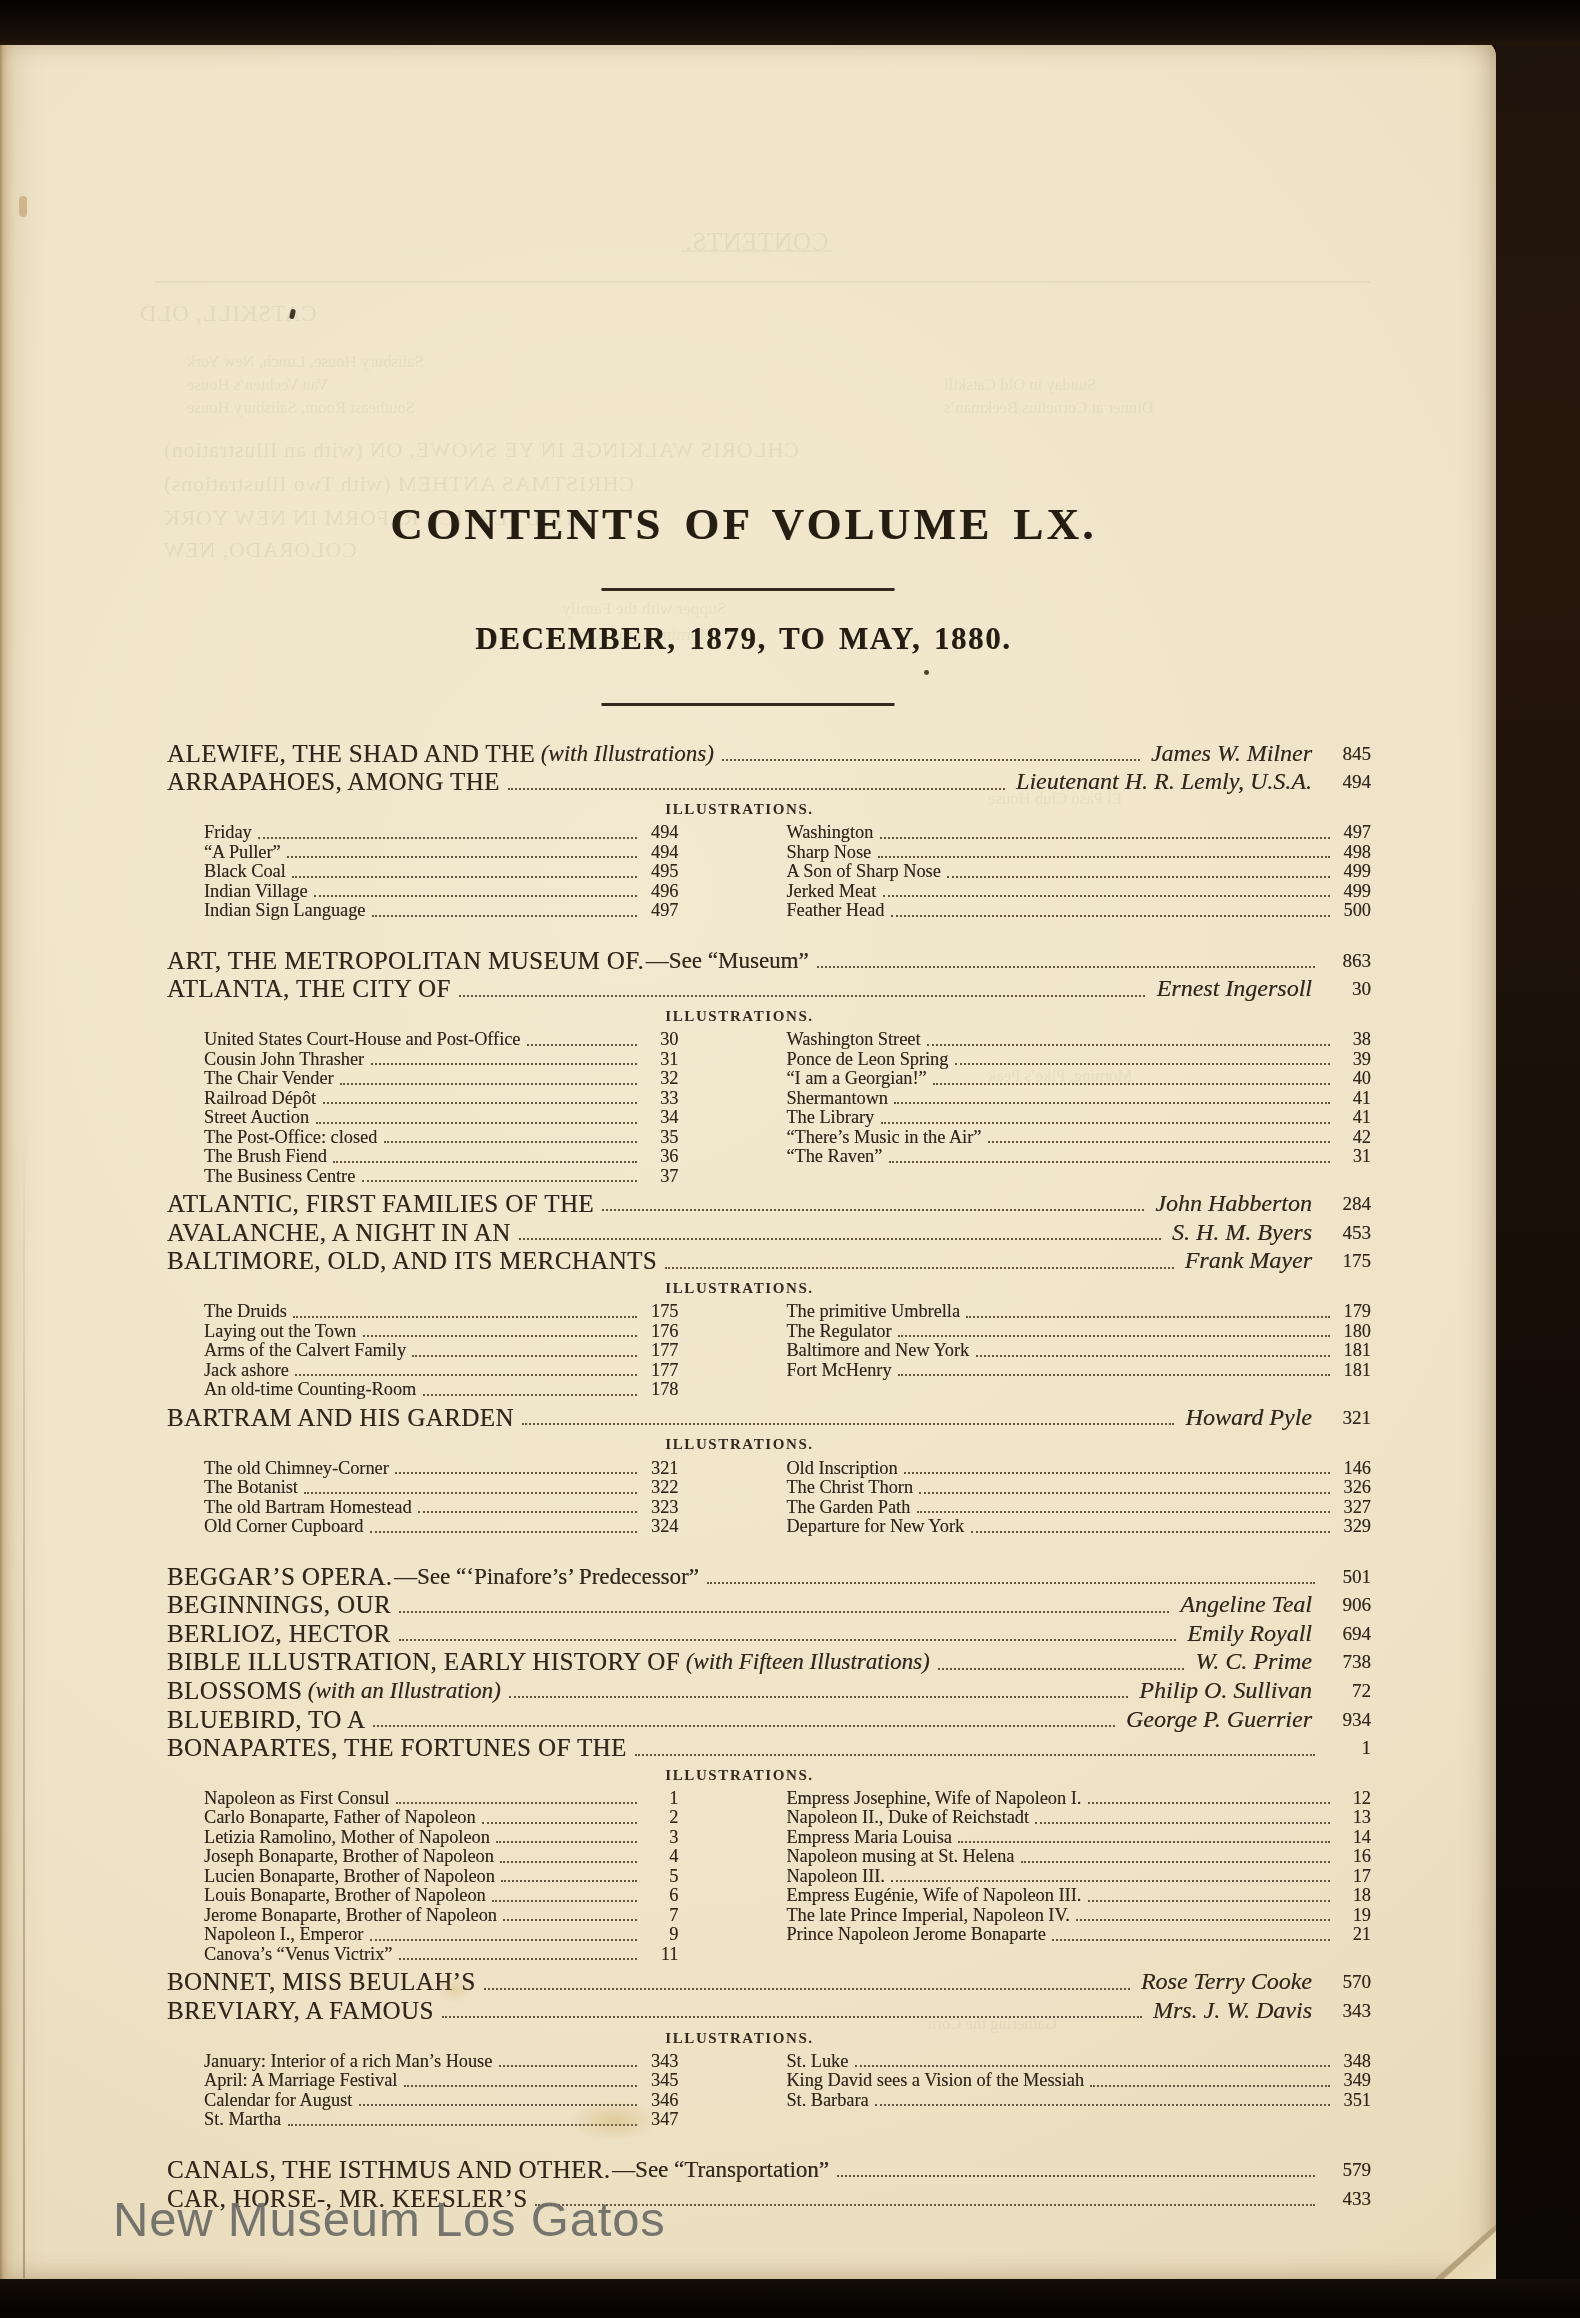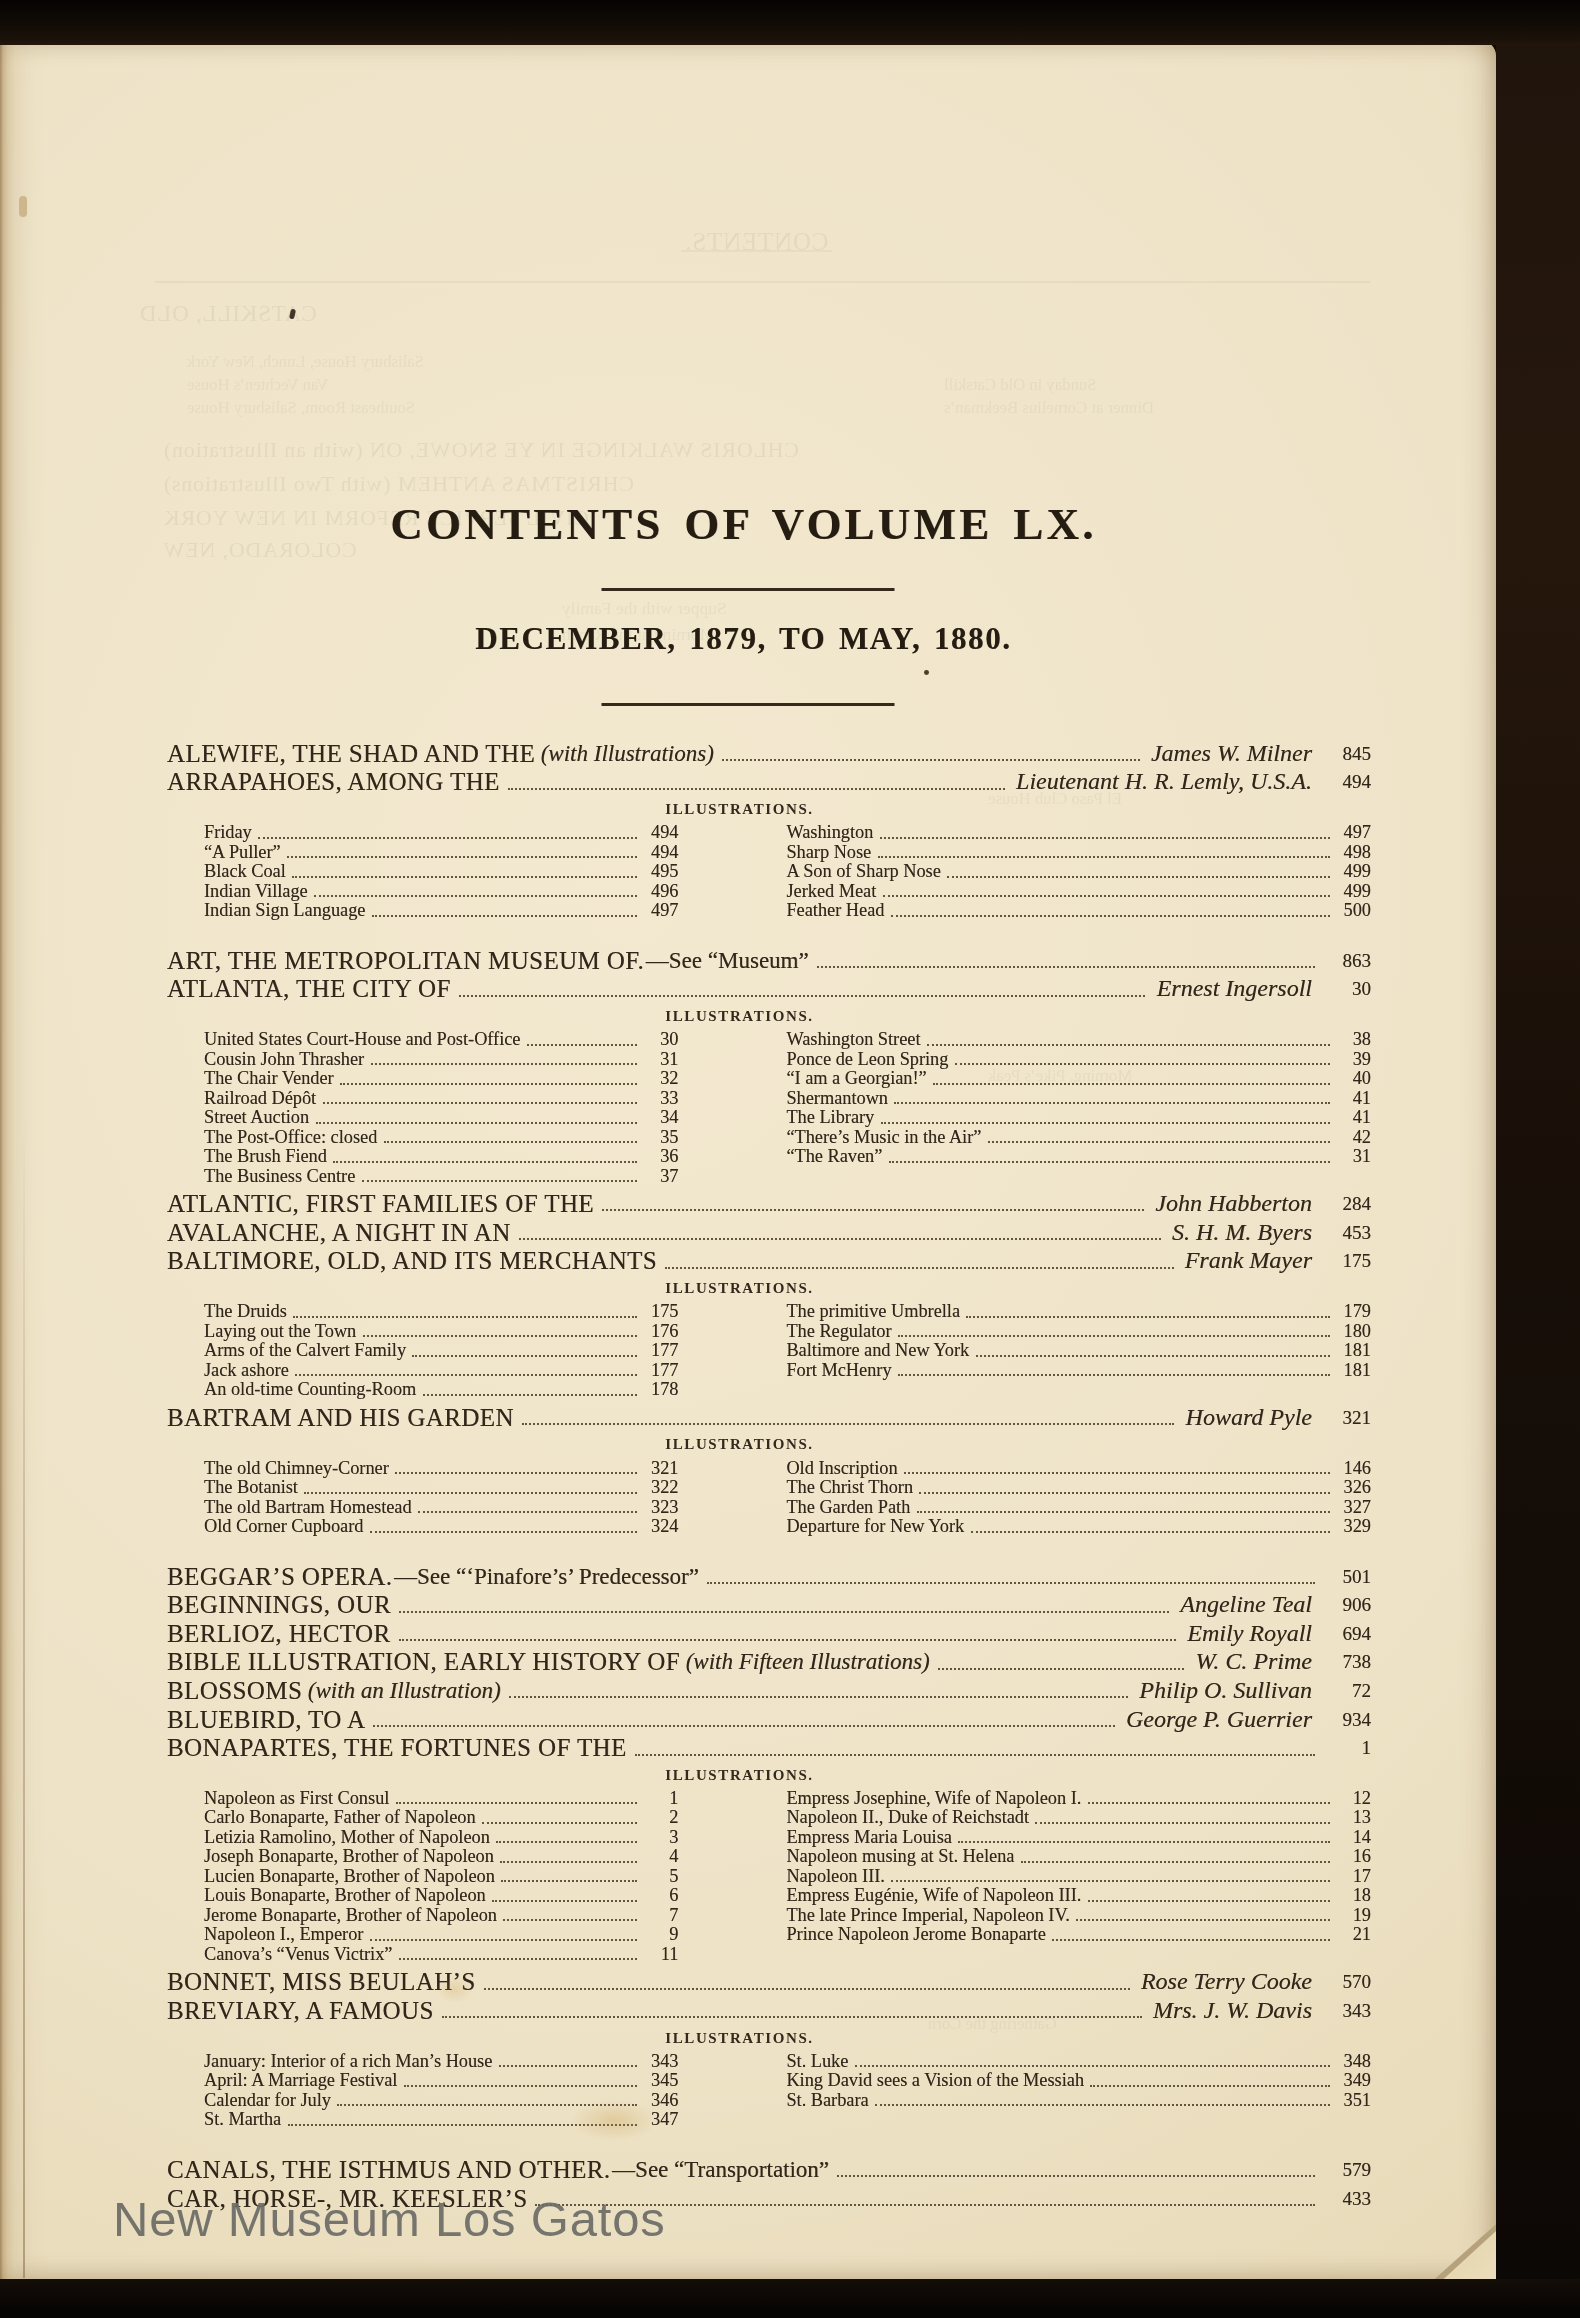--- a/index.html
+++ b/index.html
@@ -602,21 +602,21 @@
                 <span class="ititle">January: Interior of a rich Man’s House</span>
                 <span class="leader"></span>
                 <span class="ipage">343</span>
               </div>
               <div class="irow">
                 <span class="ititle">April: A Marriage Festival</span>
                 <span class="leader"></span>
                 <span class="ipage">345</span>
               </div>
               <div class="irow">
-                <span class="ititle">Calendar for July</span>
+                <span class="ititle">Calendar for August</span>
                 <span class="leader"></span>
                 <span class="ipage">346</span>
               </div>
               <div class="irow">
                 <span class="ititle">St. Martha</span>
                 <span class="leader"></span>
                 <span class="ipage">347</span>
               </div>
             </div>
             <div class="icol right">

